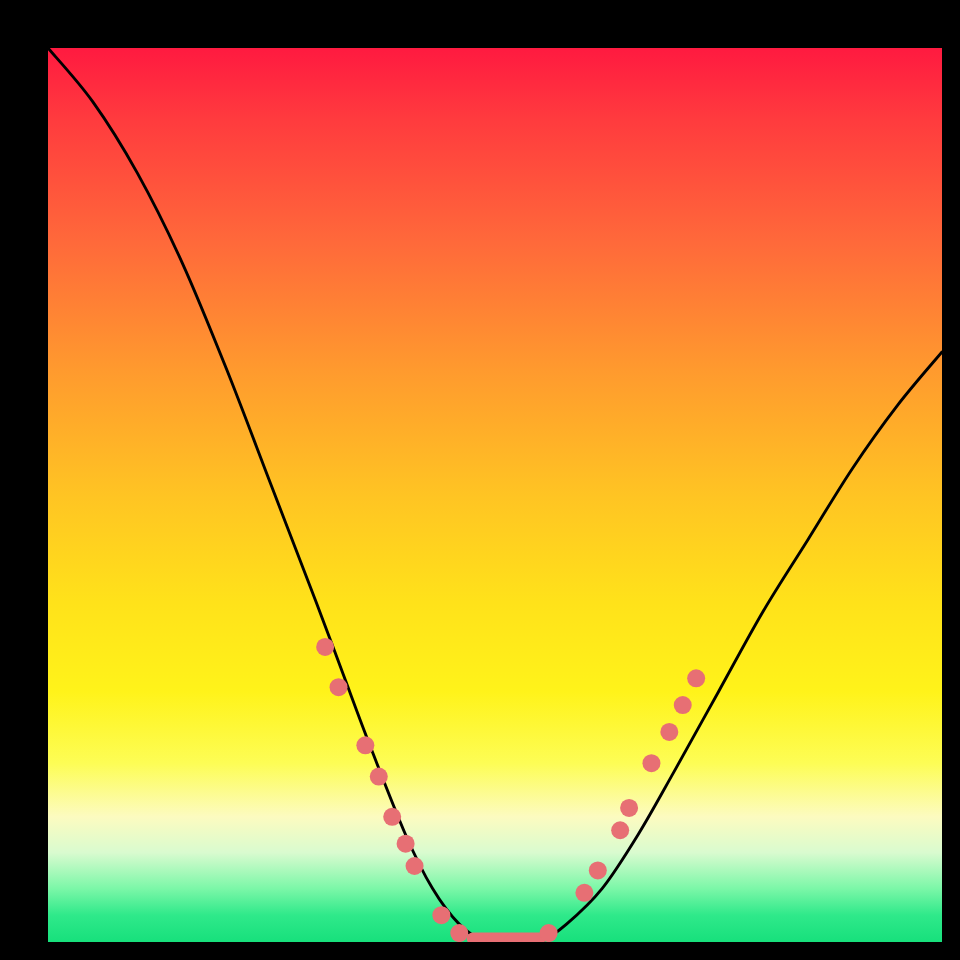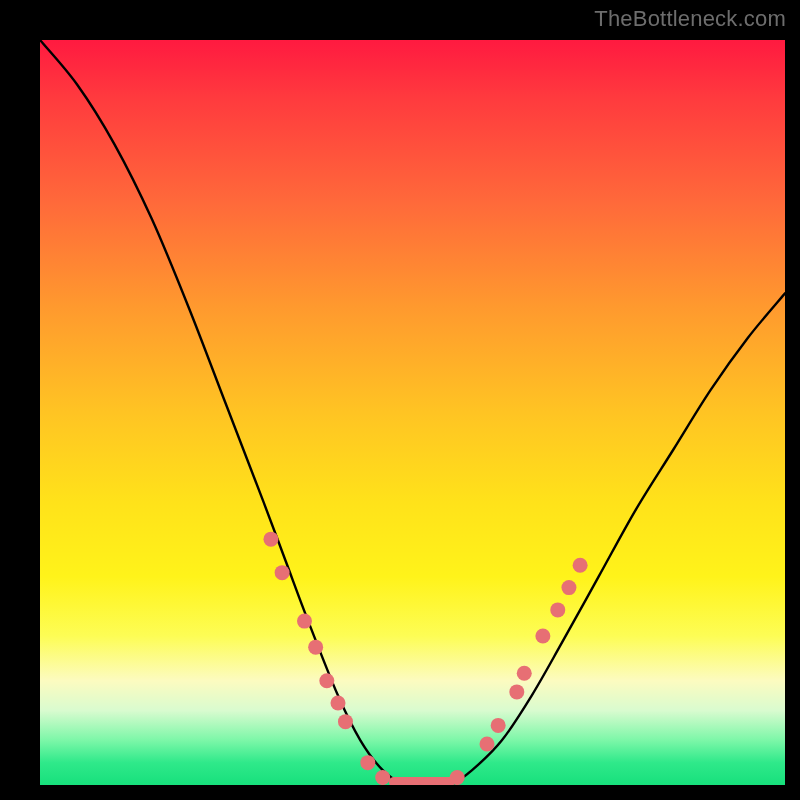--- a/index.html
+++ b/index.html
@@ -58,21 +58,20 @@
   }
   svg.curve {
     position: absolute;
     inset: 0;
   }
 </style>
 </head>
 <body>
 
 <div class="frame">
-  <div class="watermark">TheBottleneck.com</div>
   <div class="plot">
     <div class="gradient"></div>
     <svg class="curve" viewBox="0 0 745 745" preserveAspectRatio="none">
       <path id="curve-path" fill="none" stroke="#000" stroke-width="2.4" stroke-linecap="round" d="M 0 0 C 6.208333333333333 7.450000000000007, 24.833333333333336 27.31666666666672, 37.25 44.700000000000045 C 49.666666666666664 62.08333333333337, 62.083333333333336 81.94999999999997, 74.5 104.29999999999995 C 86.91666666666667 126.64999999999993, 99.33333333333333 151.4833333333333, 111.75 178.79999999999995 C 124.16666666666667 206.11666666666662, 136.58333333333334 237.1583333333333, 149 268.2 C 161.41666666666666 299.2416666666667, 173.83333333333334 332.76666666666665, 186.25 365.05 C 198.66666666666666 397.33333333333337, 213.56666666666666 435.825, 223.5 461.9 C 233.43333333333334 487.97499999999997, 238.40000000000003 501.6333333333333, 245.85000000000002 521.5 C 253.3 541.3666666666667, 259.5083333333333 558.75, 268.2 581.1 C 276.89166666666665 603.45, 289.30833333333334 635.7333333333333, 298 655.6 C 306.69166666666666 675.4666666666667, 312.90000000000003 687.8833333333333, 320.35 700.3 C 327.8 712.7166666666666, 335.25 722.65, 342.7 730.1 C 350.15 737.5500000000001, 357.6 742.5166666666667, 365.05 745 C 372.5 747.4833333333333, 379.95000000000005 745, 387.40000000000003 745 C 394.85 745, 402.30000000000007 747.4833333333333, 409.75000000000006 745 C 417.20000000000005 742.5166666666667, 423.4083333333333 737.5500000000001, 432.09999999999997 730.1 C 440.79166666666663 722.65, 451.96666666666664 712.7166666666666, 461.9 700.3 C 471.8333333333333 687.8833333333333, 481.7666666666667 671.7416666666667, 491.70000000000005 655.6 C 501.6333333333334 639.4583333333334, 510.325 623.3166666666667, 521.5 603.45 C 532.675 583.5833333333334, 546.3333333333334 558.75, 558.75 536.4 C 571.1666666666666 514.05, 583.5833333333334 490.45833333333337, 596 469.35 C 608.4166666666666 448.2416666666667, 620.8333333333334 429.6166666666667, 633.25 409.75 C 645.6666666666666 389.8833333333333, 658.0833333333334 368.775, 670.5 350.15 C 682.9166666666666 331.525, 695.3333333333334 314.14166666666665, 707.75 298 C 720.1666666666666 281.85833333333335, 738.7916666666666 260.74999999999994, 745 253.29999999999995"></path>
       <line id="flat-seg" stroke-linecap="round" x1="353.875" x2="409.75000000000006" y1="742.02" y2="742.02" stroke="#e76f74" stroke-width="10"></line>
       <g id="dots">
           <circle cx="230.95" cy="499.15" r="7.5" fill="#e76f74"></circle>
           <circle cx="242.125" cy="532.675" r="7.5" fill="#e76f74"></circle>
           <circle cx="264.47499999999997" cy="581.1" r="7.5" fill="#e76f74"></circle>
           <circle cx="275.65" cy="607.175" r="7.5" fill="#e76f74"></circle>

